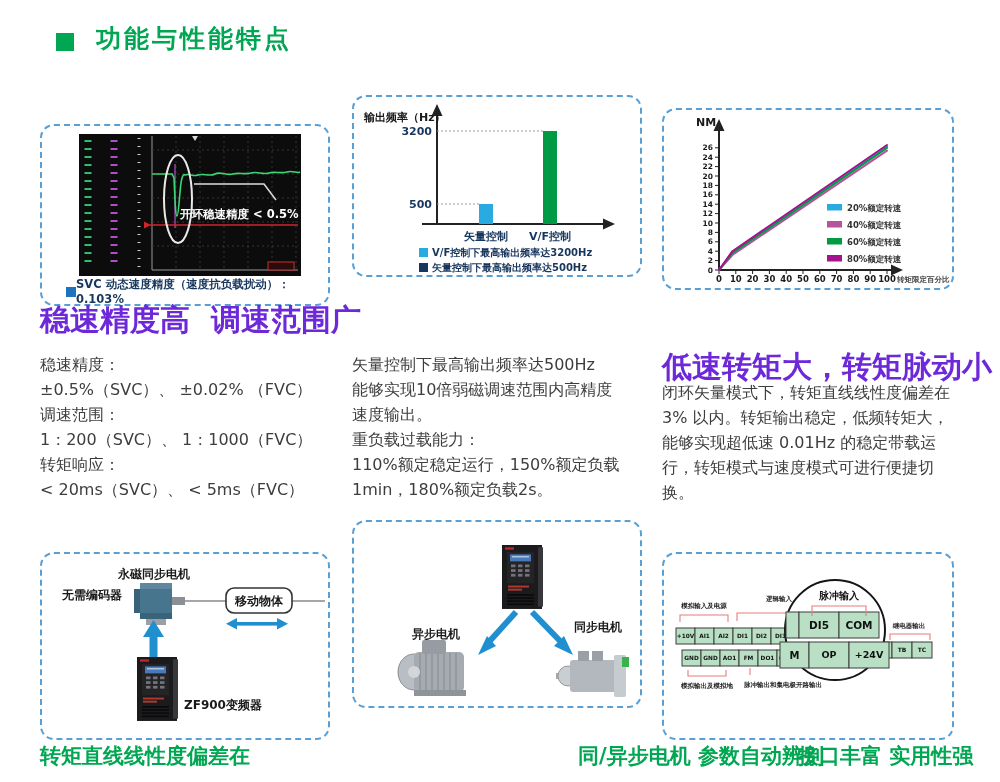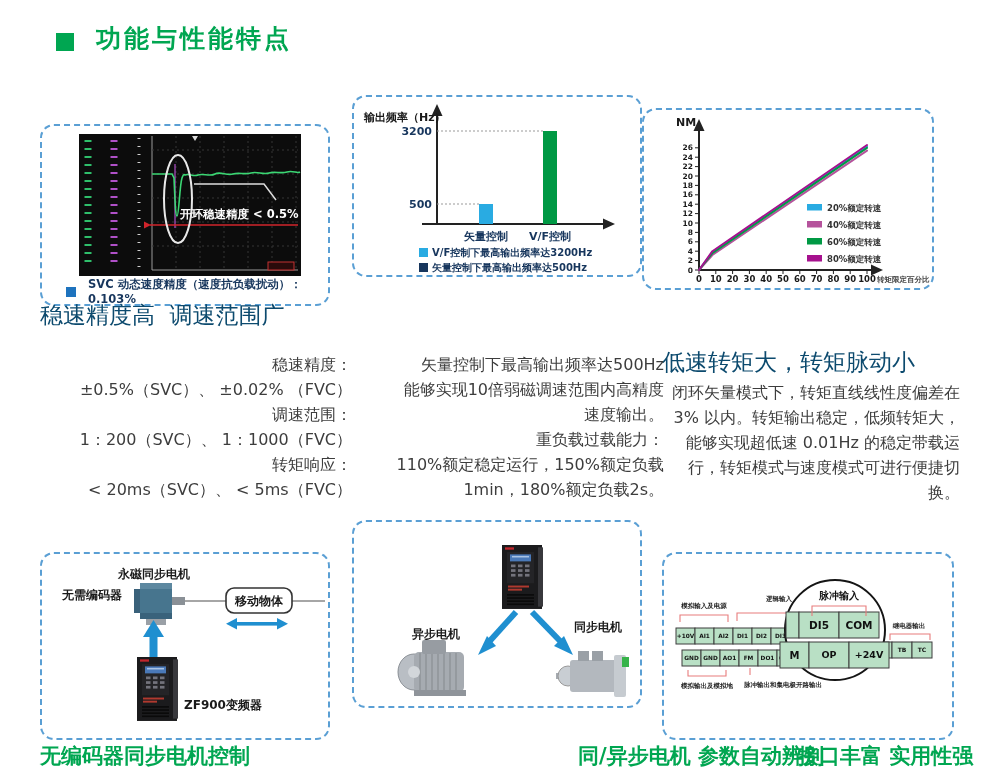--- a/index.html
+++ b/index.html
@@ -1,24 +1,24 @@
 <!DOCTYPE html>
 <html><head>
 <meta charset="utf-8">
 <style>
   html,body{margin:0;padding:0;background:#fff;font-family:"DejaVu Sans",sans-serif;}
   .page{position:relative;width:1000px;height:782px;background:#fff;overflow:hidden;}
   .hdr-sq{position:absolute;left:56px;top:33px;width:18px;height:18px;background:#00a651;}
   .hdr-title{position:absolute;left:96px;top:22px;margin:0;font-size:25px;font-weight:bold;color:#00a651;letter-spacing:3px;white-space:pre;}
   .card{position:absolute;border:2px dashed #5a9fd4;border-radius:14px;background:#fff;box-sizing:border-box;}
   .fig{position:absolute;left:2px;top:2px;}
-  .feat-h{position:absolute;font-size:23px;font-weight:normal;color:#0c4a6e;white-space:pre-wrap;}
+  .feat-h{position:absolute;font-size:30px;font-weight:bold;color:#6d28d9;white-space:pre-wrap;}
   .feat-h2{position:absolute;font-size:21px;font-weight:bold;color:#00a651;white-space:pre-wrap;}
-  .feat-b{position:absolute;font-size:16px;line-height:25px;color:#3d3d3d;white-space:pre-wrap;text-align:right;}
-  .scope-cap{position:absolute;left:24px;top:151px;display:flex;align-items:center;gap:12px;font-size:11.5px;font-weight:bold;color:#17365d;width:256px;}
+  .feat-b{position:absolute;font-size:16px;line-height:25px;color:#3d3d3d;white-space:pre-wrap;}
+  .scope-cap{position:absolute;left:24px;top:151px;display:flex;align-items:center;gap:0;font-size:11.5px;font-weight:bold;color:#17365d;width:256px;}
   .cap-sq{width:10px;height:10px;background:#1e73be;flex:0 0 auto;}
   .iflab{font-size:6.5px;font-weight:bold;fill:#222;font-family:"DejaVu Sans",sans-serif;}
   .iflab-big{font-size:10px;font-weight:bold;fill:#111;font-family:"DejaVu Sans",sans-serif;}
   .ifbr{fill:none;stroke:#e87c7c;stroke-width:1.1;}
   .diag-t{font-size:12px;font-weight:bold;fill:#1a1a1a;font-family:"DejaVu Sans",sans-serif;}
 </style>
 </head>
 <body>
 
 <div class="page">
@@ -78,21 +78,21 @@
         <rect x="187" y="32" width="14" height="93" fill="#009944"></rect>
         <text x="76" y="36" font-size="11" font-family="&quot;DejaVu Sans&quot;,sans-serif" font-weight="bold" fill="#17365d" text-anchor="end">3200</text>
         <text x="194" y="141" font-size="11" font-family="&quot;DejaVu Sans&quot;,sans-serif" font-weight="bold" fill="#17365d" text-anchor="middle">V/F控制</text>
         <rect x="63" y="149" width="9" height="9" fill="#29abe2"></rect>
         <text x="76" y="157" font-size="10" font-family="&quot;DejaVu Sans&quot;,sans-serif" font-weight="bold" fill="#17365d" text-anchor="start">V/F控制下最高输出频率达3200Hz</text>
         <rect x="63" y="164" width="9" height="9" fill="#17365d"></rect>
         <text x="76" y="172" font-size="10" font-family="&quot;DejaVu Sans&quot;,sans-serif" font-weight="bold" fill="#17365d" text-anchor="start">矢量控制下最高输出频率达500Hz</text>
       </svg>
   </div>
 
-  <div class="card" style="left:642px;top:108px;width:292px;height:182px;">
+  <div class="card" style="left:662px;top:108px;width:292px;height:182px;">
     <svg class="fig" id="line-chart" width="286" height="176" viewBox="0 0 286 176">
         <line x1="53" y1="16" x2="53" y2="158" stroke="#222" stroke-width="2"></line>
         <polygon points="53,7 47.5,19 58.5,19" fill="#222"></polygon>
         <line x1="53" y1="158" x2="228" y2="158" stroke="#222" stroke-width="2"></line>
         <polygon points="237,158 225,152.5 225,163.5" fill="#222"></polygon>
         <text x="30" y="14" font-size="11" font-family="&quot;DejaVu Sans&quot;,sans-serif" font-weight="bold" fill="#1a1a1a" text-anchor="start">NM</text>
         <line x1="49" y1="158" x2="53" y2="158" stroke="#222"></line>
         <text x="47" y="160.6" font-size="7.5" font-family="&quot;DejaVu Sans&quot;,sans-serif" font-weight="bold" fill="#1a1a1a" text-anchor="end">0</text>
         <line x1="49" y1="148.6" x2="53" y2="148.6" stroke="#222"></line>
         <text x="47" y="151.2" font-size="7.5" font-family="&quot;DejaVu Sans&quot;,sans-serif" font-weight="bold" fill="#1a1a1a" text-anchor="end">2</text>
@@ -350,17 +350,17 @@
           <rect x="183" y="86" width="40" height="26" fill="#b9e0c5" stroke="#3c3c3c" stroke-width="1"></rect>
           <text x="203" y="102.42" font-size="9.5" font-family="&quot;DejaVu Sans&quot;,sans-serif" font-weight="bold" fill="#111" text-anchor="middle">+24V</text>
         </g>
       <g>
         <text class="iflab-big" x="173" y="43" text-anchor="middle">脉冲输入</text>
         <polyline class="ifbr" points="146,60 146,50 200,50 200,60"></polyline>
       </g>
     </svg>
   </div>
 
-  <div class="feat-h2" style="left:40px;top:742px;">无编码器同步电机控制</div>
+  <div class="feat-h2" style="left:40px;top:742px;">转矩直线线性度偏差在</div>
   <div class="feat-h2" style="left:537px;top:742px;margin-left:41px;">同/异步电机 参数自动辨别</div>
   <div class="feat-h2" style="left:798px;top:742px;">接口丰富 实用性强</div>
 
 </div>
 
 </body></html>

